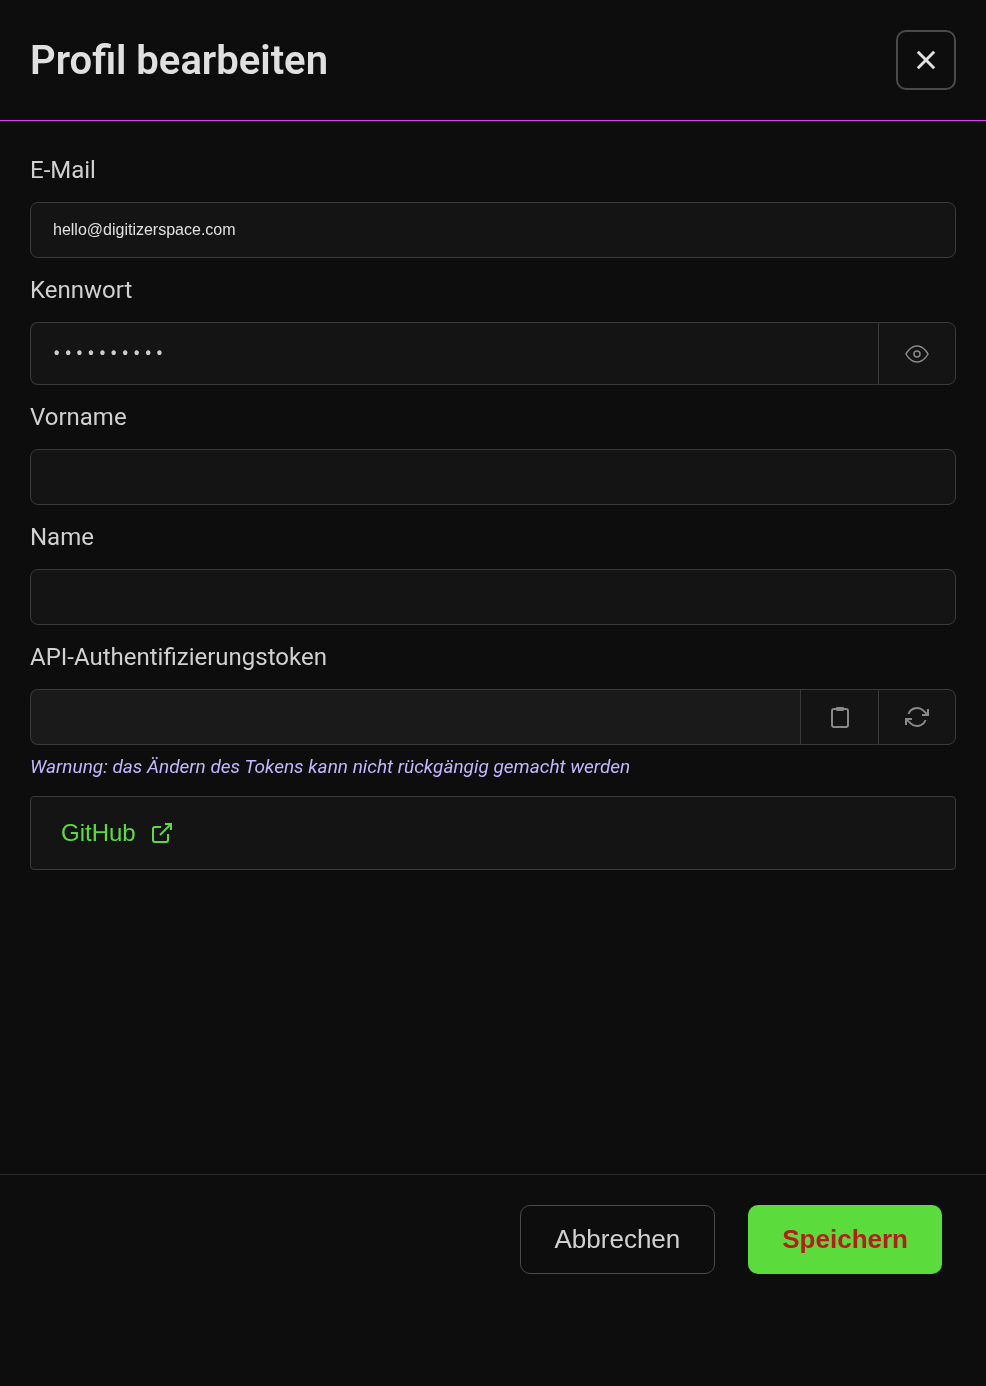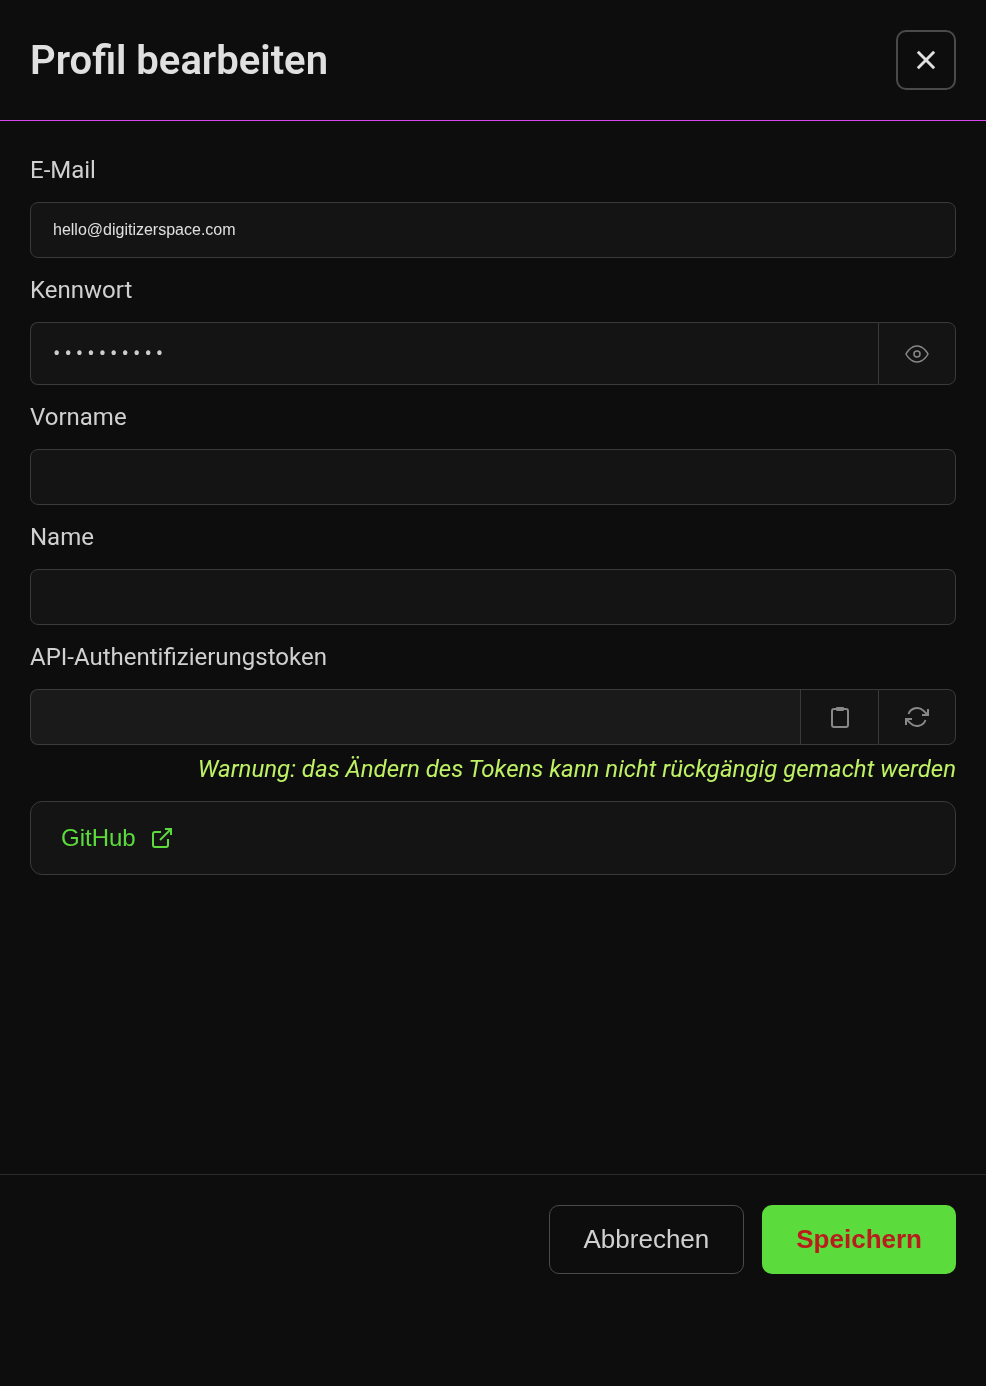--- a/index.html
+++ b/index.html
@@ -101,58 +101,58 @@
       height: 24px;
       stroke: #888;
       fill: none;
     }
     .input-addon.clipboard-addon svg {
       fill: #888;
       stroke: none;
     }
     .warning-text {
       display: block;
-      text-align: right;
-      font-size: 24px;
+      text-align: left;
+      font-size: 19px;
       font-style: italic;
-      color: #bef264;
+      color: #c4b5fd;
       margin-top: 10px;
     }
     .third-party-label {
       font-size: 24px;
       color: #d0d0d0;
       margin-bottom: 22px;
       margin-top: 10px;
     }
     .github-button {
       width: 100%;
       background: #141414;
       border: 1px solid #3a3a3a;
-      border-radius: 12px;
+      border-radius: 4px;
       padding: 22px 30px;
       display: flex;
       align-items: center;
       gap: 14px;
       cursor: pointer;
       font-size: 24px;
       color: #5cdb3c;
     }
     .github-button svg {
       width: 24px;
       height: 24px;
       stroke: #5cdb3c;
       fill: none;
       stroke-width: 2;
     }
     .modal-footer {
       border-top: 1px solid #2a2a2a;
-      padding: 30px 30px;
+      padding: 30px 44px;
       display: flex;
       justify-content: flex-end;
-      gap: 18px;
+      gap: 33px;
       position: absolute;
       bottom: 82px;
       left: 0;
       right: 0;
     }
     .btn {
       padding: 18px 34px;
       font-size: 26px;
       border-radius: 10px;
       cursor: pointer;

